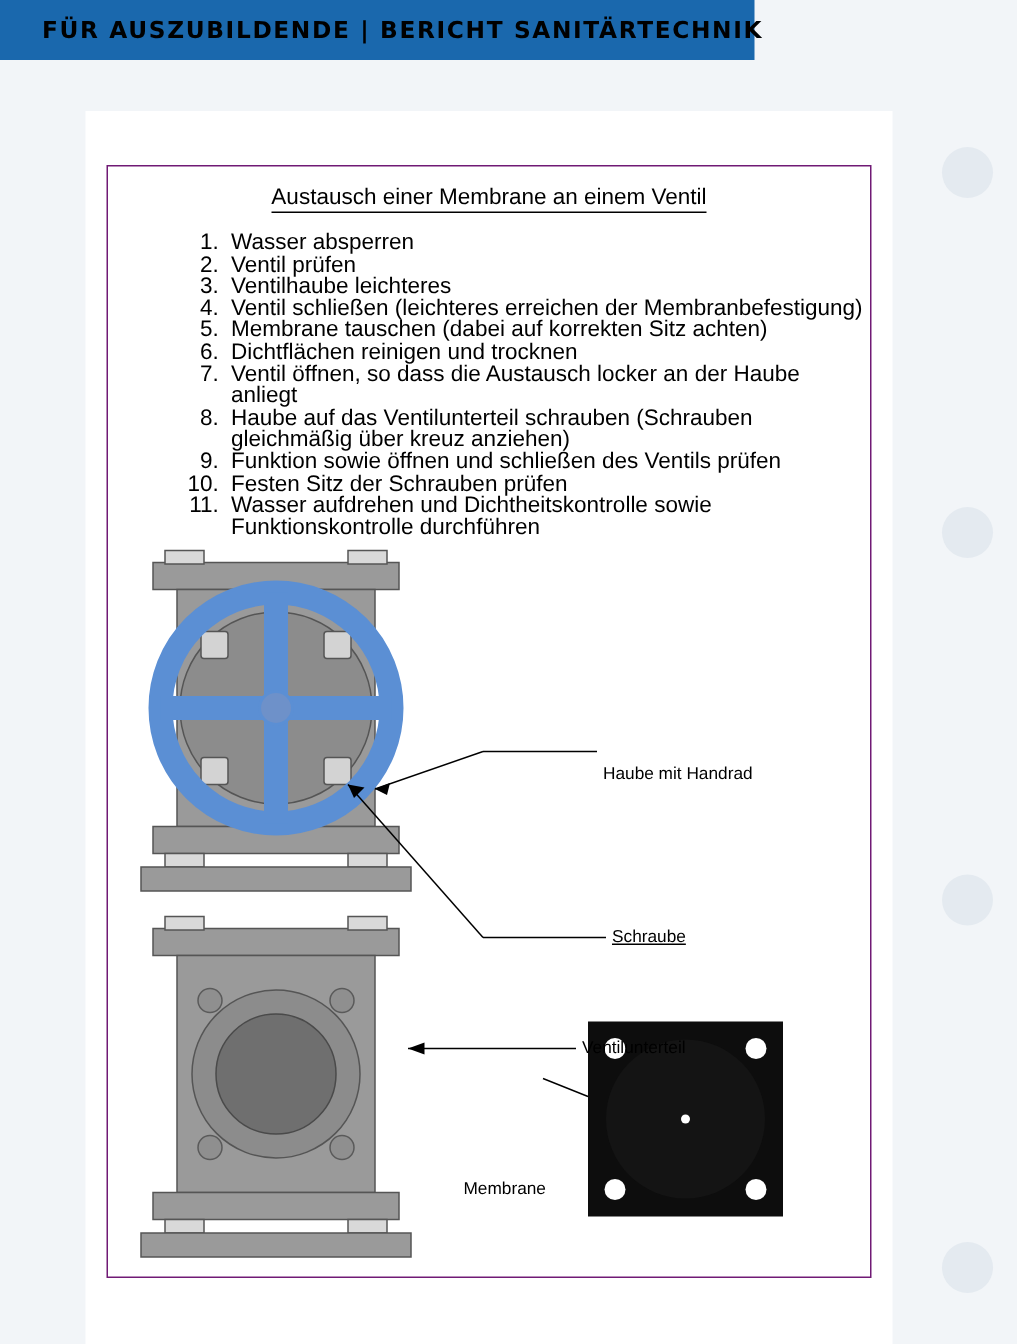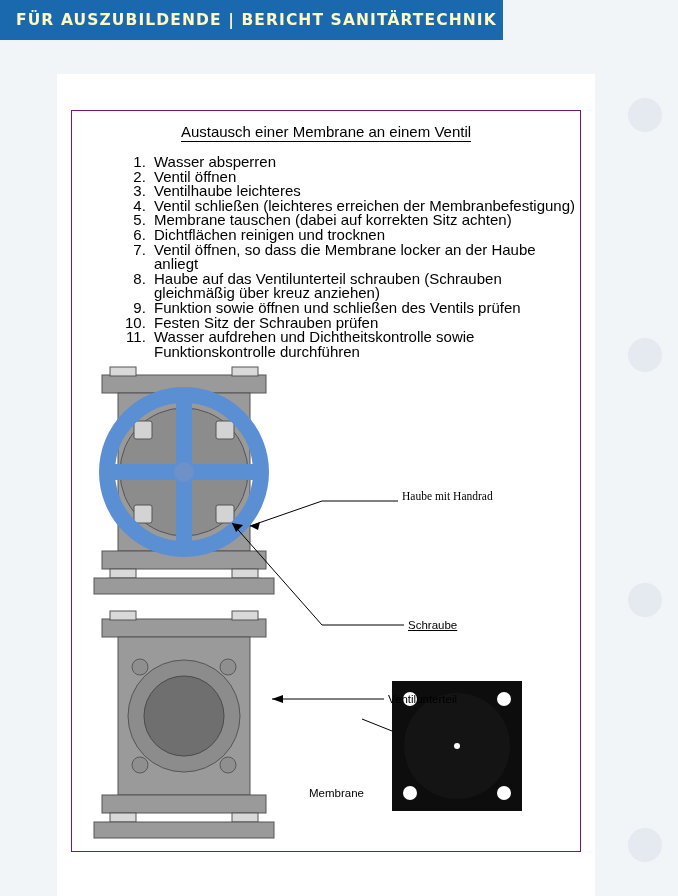--- a/index.html
+++ b/index.html
@@ -20,25 +20,25 @@
     position: absolute;
     left: 0;
     top: 0;
     width: 503px;
     height: 40px;
     background: #1a68ad;
     display: flex;
     align-items: center;
   }
   .header-title {
-    color: #fef9c3;
+    color: #000000;
     font-size: 15.5px;
     font-weight: bold;
     letter-spacing: 1.1px;
-    padding-left: 16px;
+    padding-left: 28px;
     font-family: "DejaVu Sans", sans-serif;
     white-space: nowrap;
   }
 
   
   .dot {
     position: absolute;
     width: 34px;
     height: 34px;
     border-radius: 50%;
@@ -116,21 +116,21 @@
     pointer-events: none;
   }
   .figures svg { display: block; }
 
   .fig-label {
     position: absolute;
     font-size: 11.5px;
     color: #000;
     white-space: nowrap;
   }
-  .lbl-haube { left: 330px; top: 379px; font-family: Liberation Serif, serif; }
+  .lbl-haube { left: 330px; top: 399px; }
   .lbl-schraube { left: 336px; top: 508px; text-decoration: underline; }
   .lbl-unterteil { left: 316px; top: 582px; }
   .lbl-membrane { left: 237px; top: 676px; }
 </style>
 </head>
 <body>
 
 <div class="header-bar">
   <div class="header-title">FÜR AUSZUBILDENDE  |  BERICHT SANITÄRTECHNIK</div>
 </div>
@@ -144,26 +144,26 @@
 
 
   <div class="doc-frame">
 
     <div class="doc-title">
       <span>Austausch einer Membrane an einem Ventil</span>
     </div>
 
     <ol class="steps">
       <li>Wasser absperren</li>
-      <li>Ventil öffnen</li>
+      <li>Ventil prüfen</li>
       <li>Ventilhaube leichteres</li>
       <li>Ventil schließen (leichteres erreichen der Membranbefestigung)</li>
       <li>Membrane tauschen (dabei auf korrekten Sitz achten)</li>
       <li>Dichtflächen reinigen und trocknen</li>
-      <li>Ventil öffnen, so dass die Membrane locker an der Haube anliegt</li>
+      <li>Ventil öffnen, so dass die Austausch locker an der Haube anliegt</li>
       <li>Haube auf das Ventilunterteil schrauben (Schrauben gleichmäßig über kreuz anziehen)</li>
       <li>Funktion sowie öffnen und schließen des Ventils prüfen</li>
       <li>Festen Sitz der Schrauben prüfen</li>
       <li>Wasser aufdrehen und Dichtheitskontrolle sowie Funktionskontrolle durchführen</li>
     </ol>
 
     <div class="figures">
       <svg width="508" height="740" viewBox="0 0 508 740" xmlns="http://www.w3.org/2000/svg">
 
         <g>

